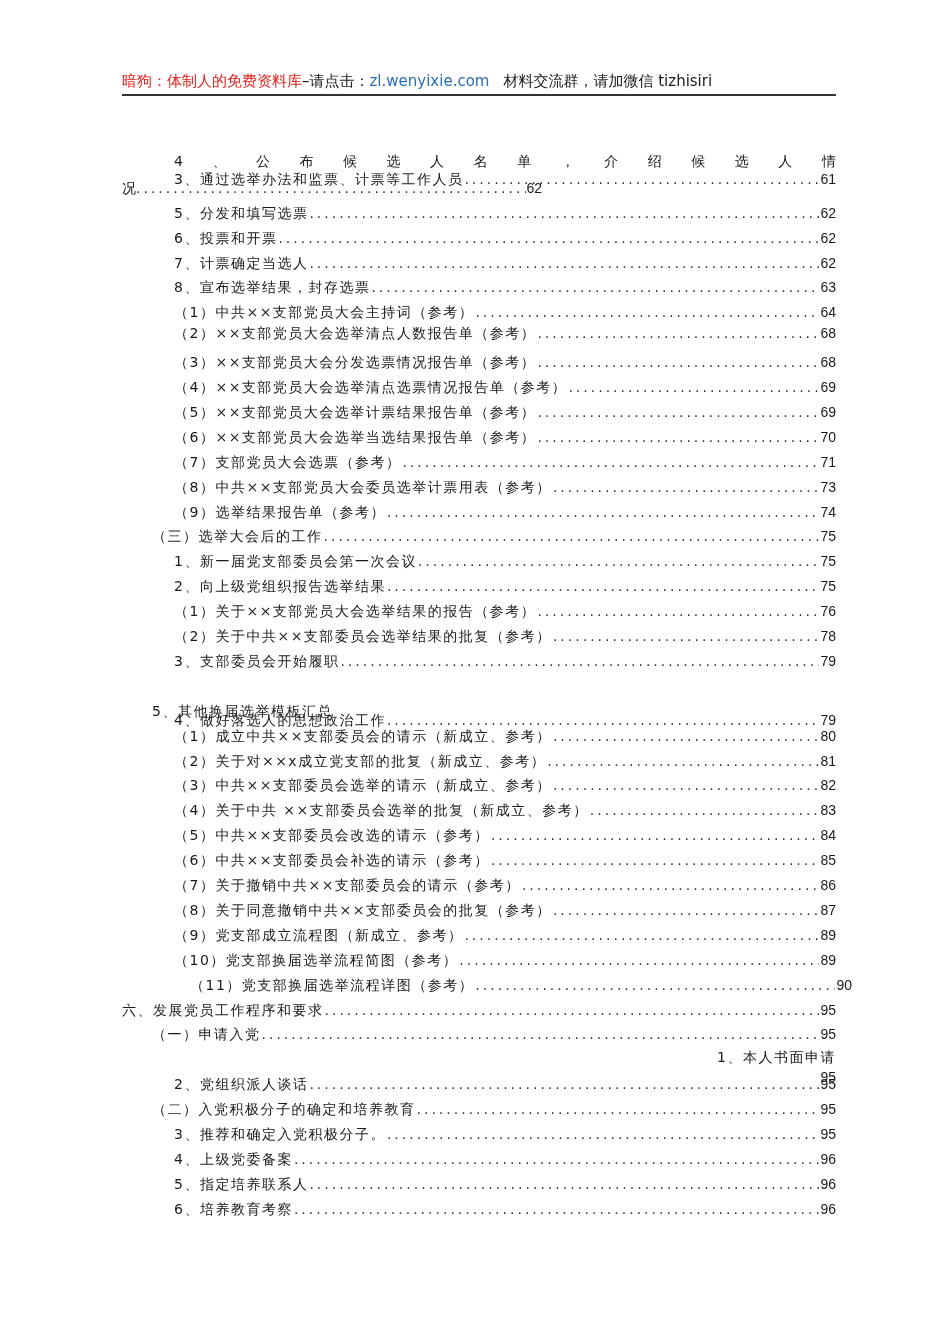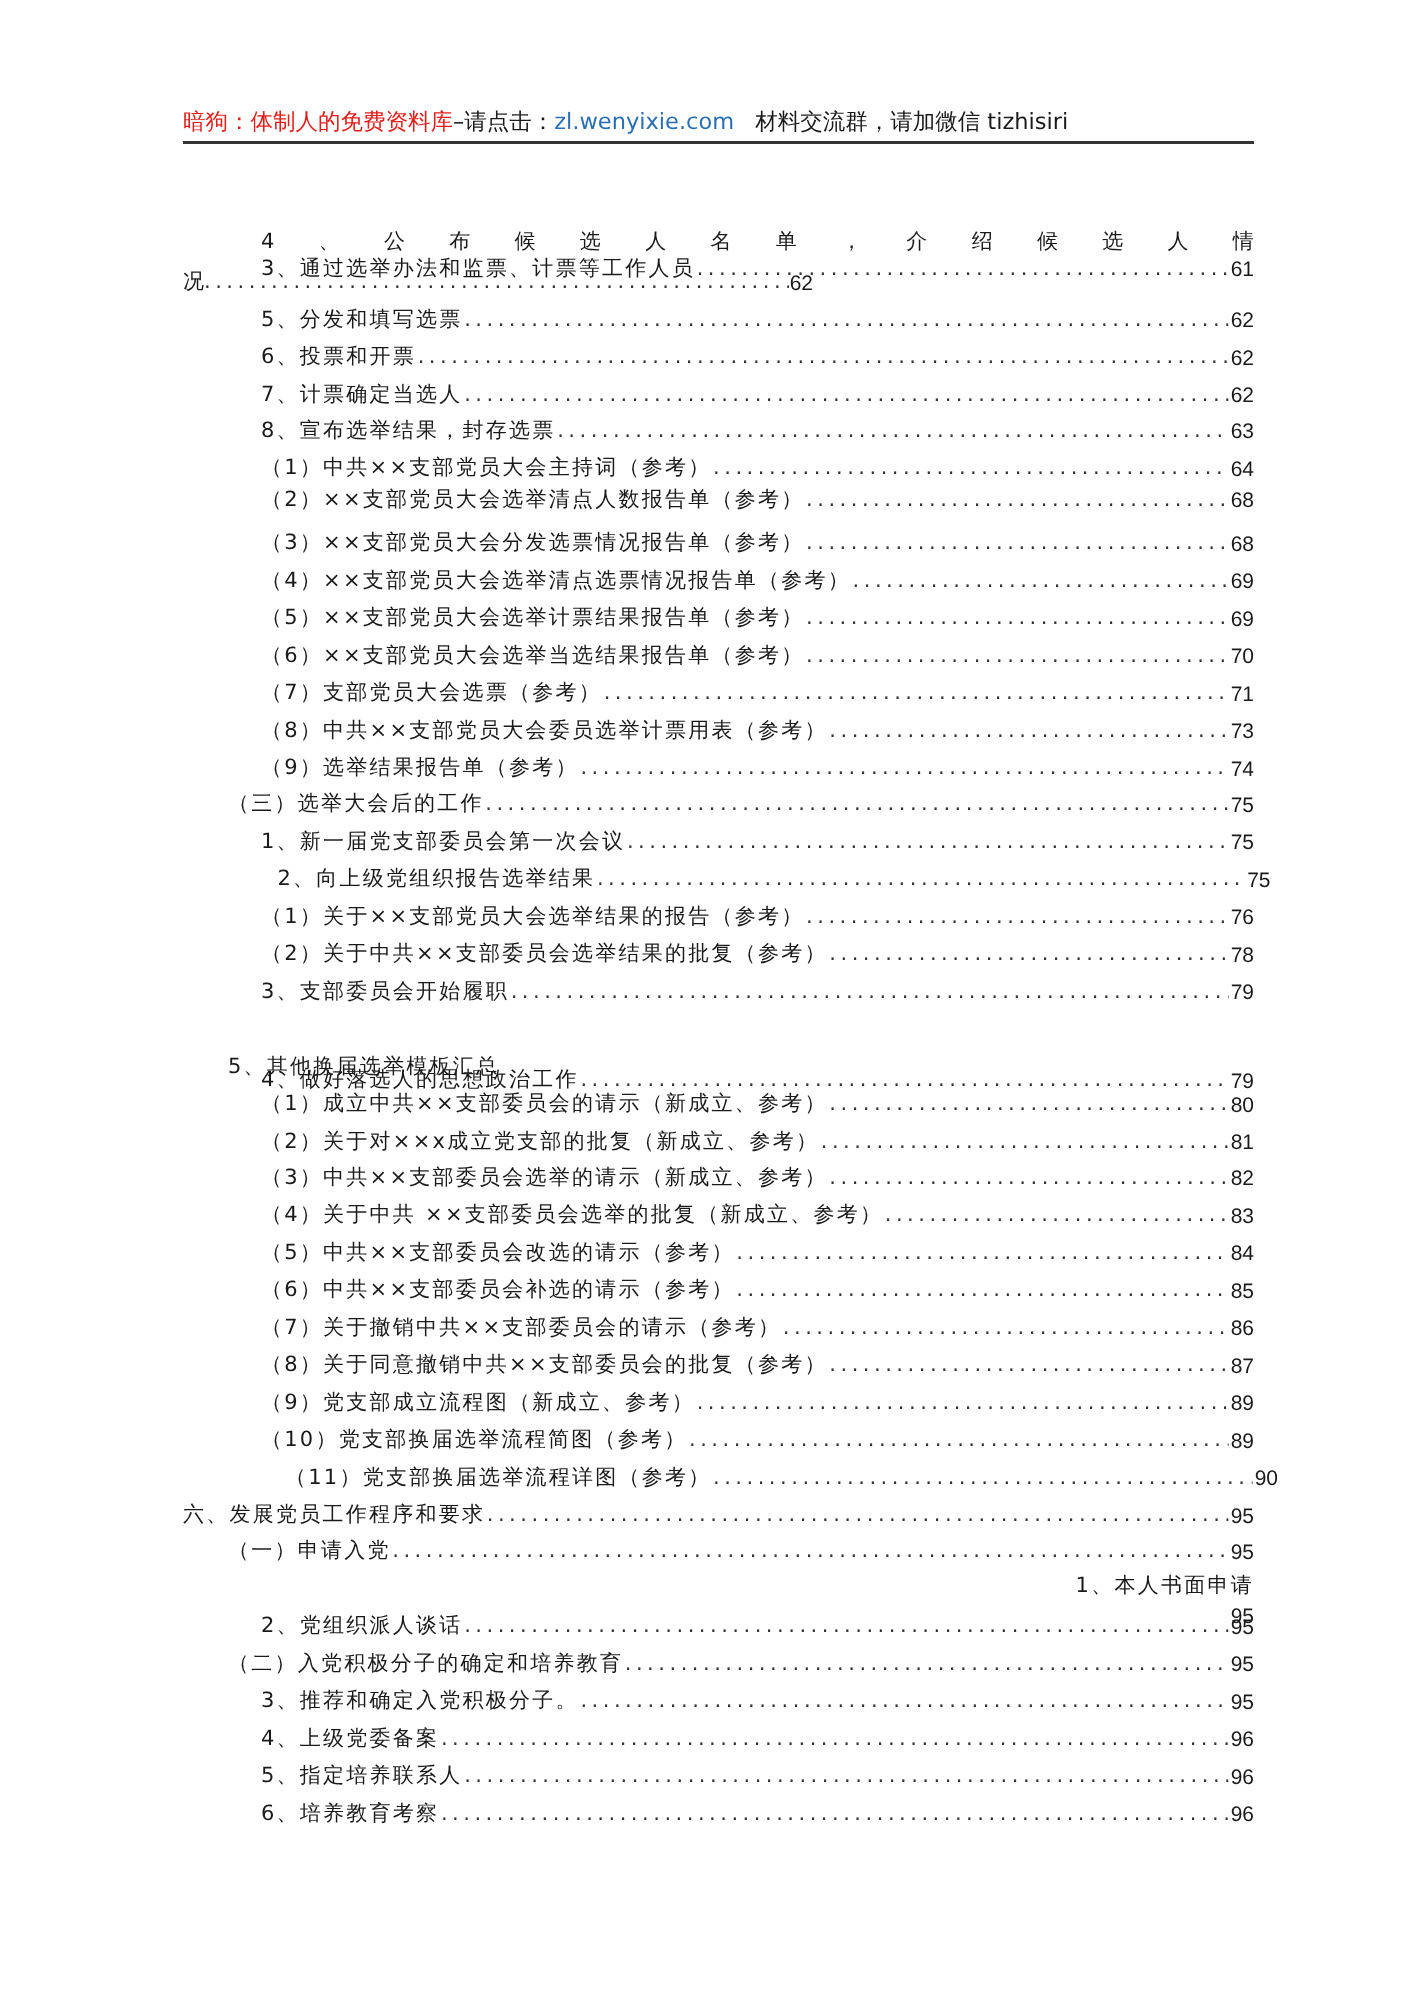--- a/index.html
+++ b/index.html
@@ -132,21 +132,21 @@
     <div class="row" style="top: 398.4px; left: 30px; width: 684px;">
       <span class="label">（三）选举大会后的工作</span>
       <span class="dots"></span>
       <span class="page">75</span>
     </div>
     <div class="row" style="top: 423.3px; left: 52px; width: 662px;">
       <span class="label">1、新一届党支部委员会第一次会议</span>
       <span class="dots"></span>
       <span class="page">75</span>
     </div>
-    <div class="row" style="top: 448.2px; left: 63px; width: 662px;">
+    <div class="row" style="top: 448.2px; left: 52px; width: 662px;">
       <span class="label">2、向上级党组织报告选举结果</span>
       <span class="dots"></span>
       <span class="page">75</span>
     </div>
     <div class="row" style="top: 473.1px; left: 52px; width: 662px;">
       <span class="label">（1）关于××支部党员大会选举结果的报告（参考）</span>
       <span class="dots"></span>
       <span class="page">76</span>
     </div>
     <div class="row" style="top: 498px; left: 52px; width: 662px;">

